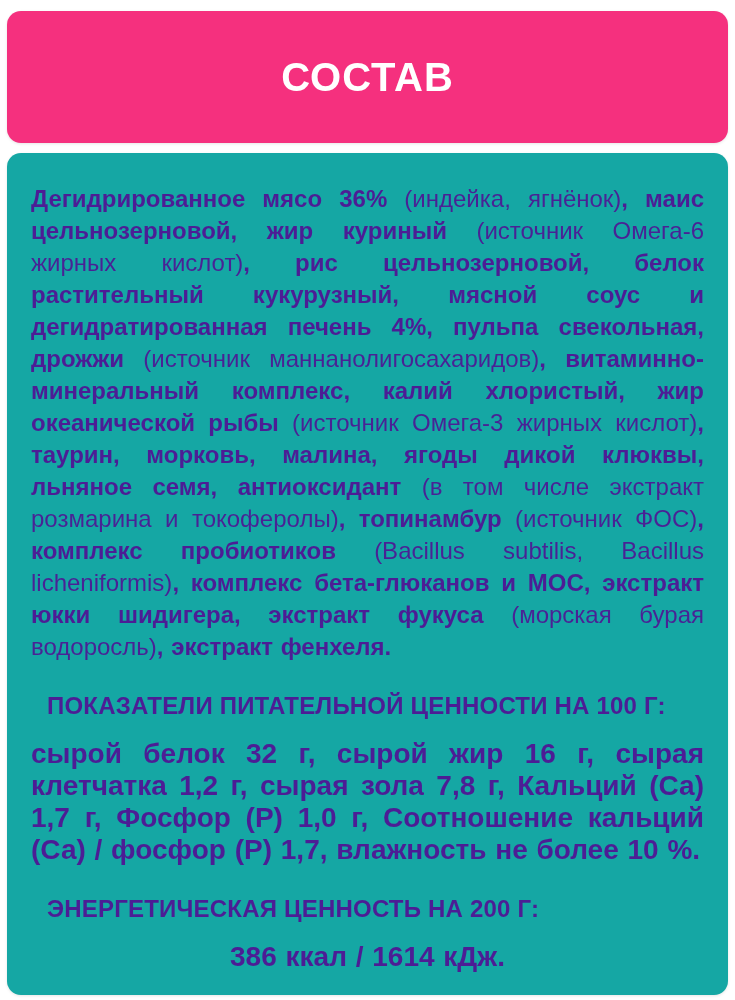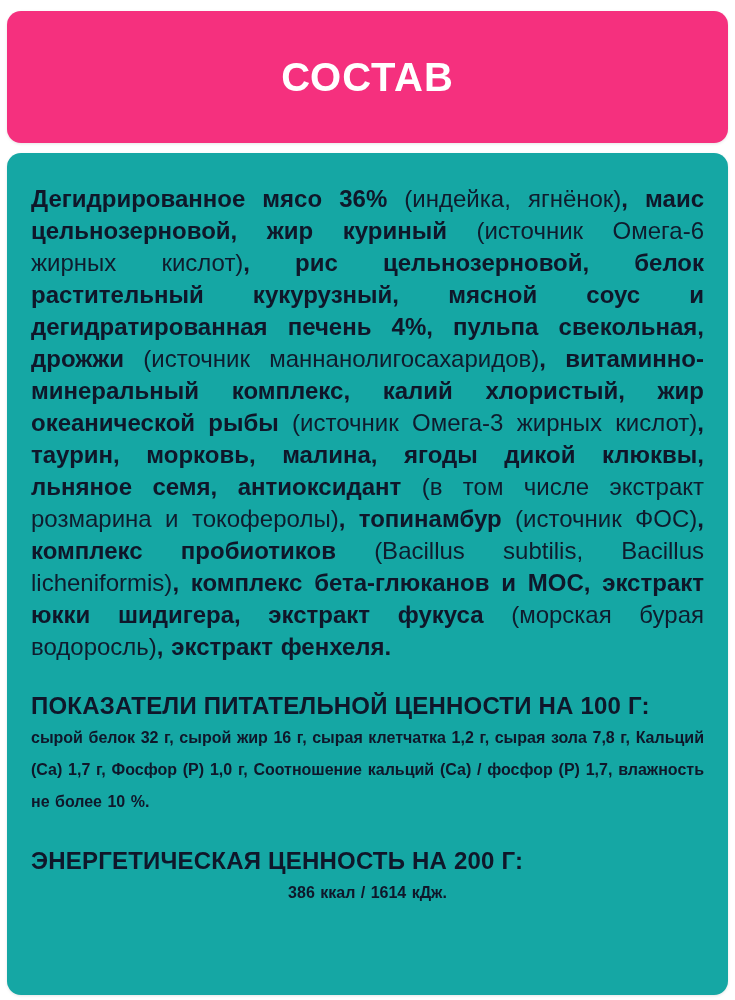--- a/index.html
+++ b/index.html
@@ -39,43 +39,43 @@
   .panel {
     position: absolute;
     left: 7px;
     right: 7px;
     top: 153px;
     bottom: 5px;
     background: #15a7a4;
     border-radius: 14px;
     box-sizing: border-box;
     padding: 30px 24px 20px 24px;
-    color: #0f172a;
+    color: #4c1d95;
     box-shadow: 0 1px 3px rgba(0,0,0,0.10);
   }
   .composition {
     margin: 0;
     font-size: 24px;
     line-height: 32px;
     text-align: justify;
     word-spacing: 1px;
   }
   .seg-bold { font-weight: 700; }
   .seg-light { font-weight: 400; opacity: 0.96; }
   .section { margin-top: 27px; }
   .section-heading {
-    margin: 0;
+    margin: 16px;
     font-size: 24px;
     line-height: 32px;
     font-weight: 700;
     letter-spacing: 0.2px;
   }
   .section-body {
     margin: 0;
-    font-size: 16px;
+    font-size: 28px;
     line-height: 32px;
     font-weight: 700;
     text-align: justify;
     word-spacing: 1px;
   }
   .section-body.single-line { text-align: center; }
 </style>
 </head>
 <body>
 

